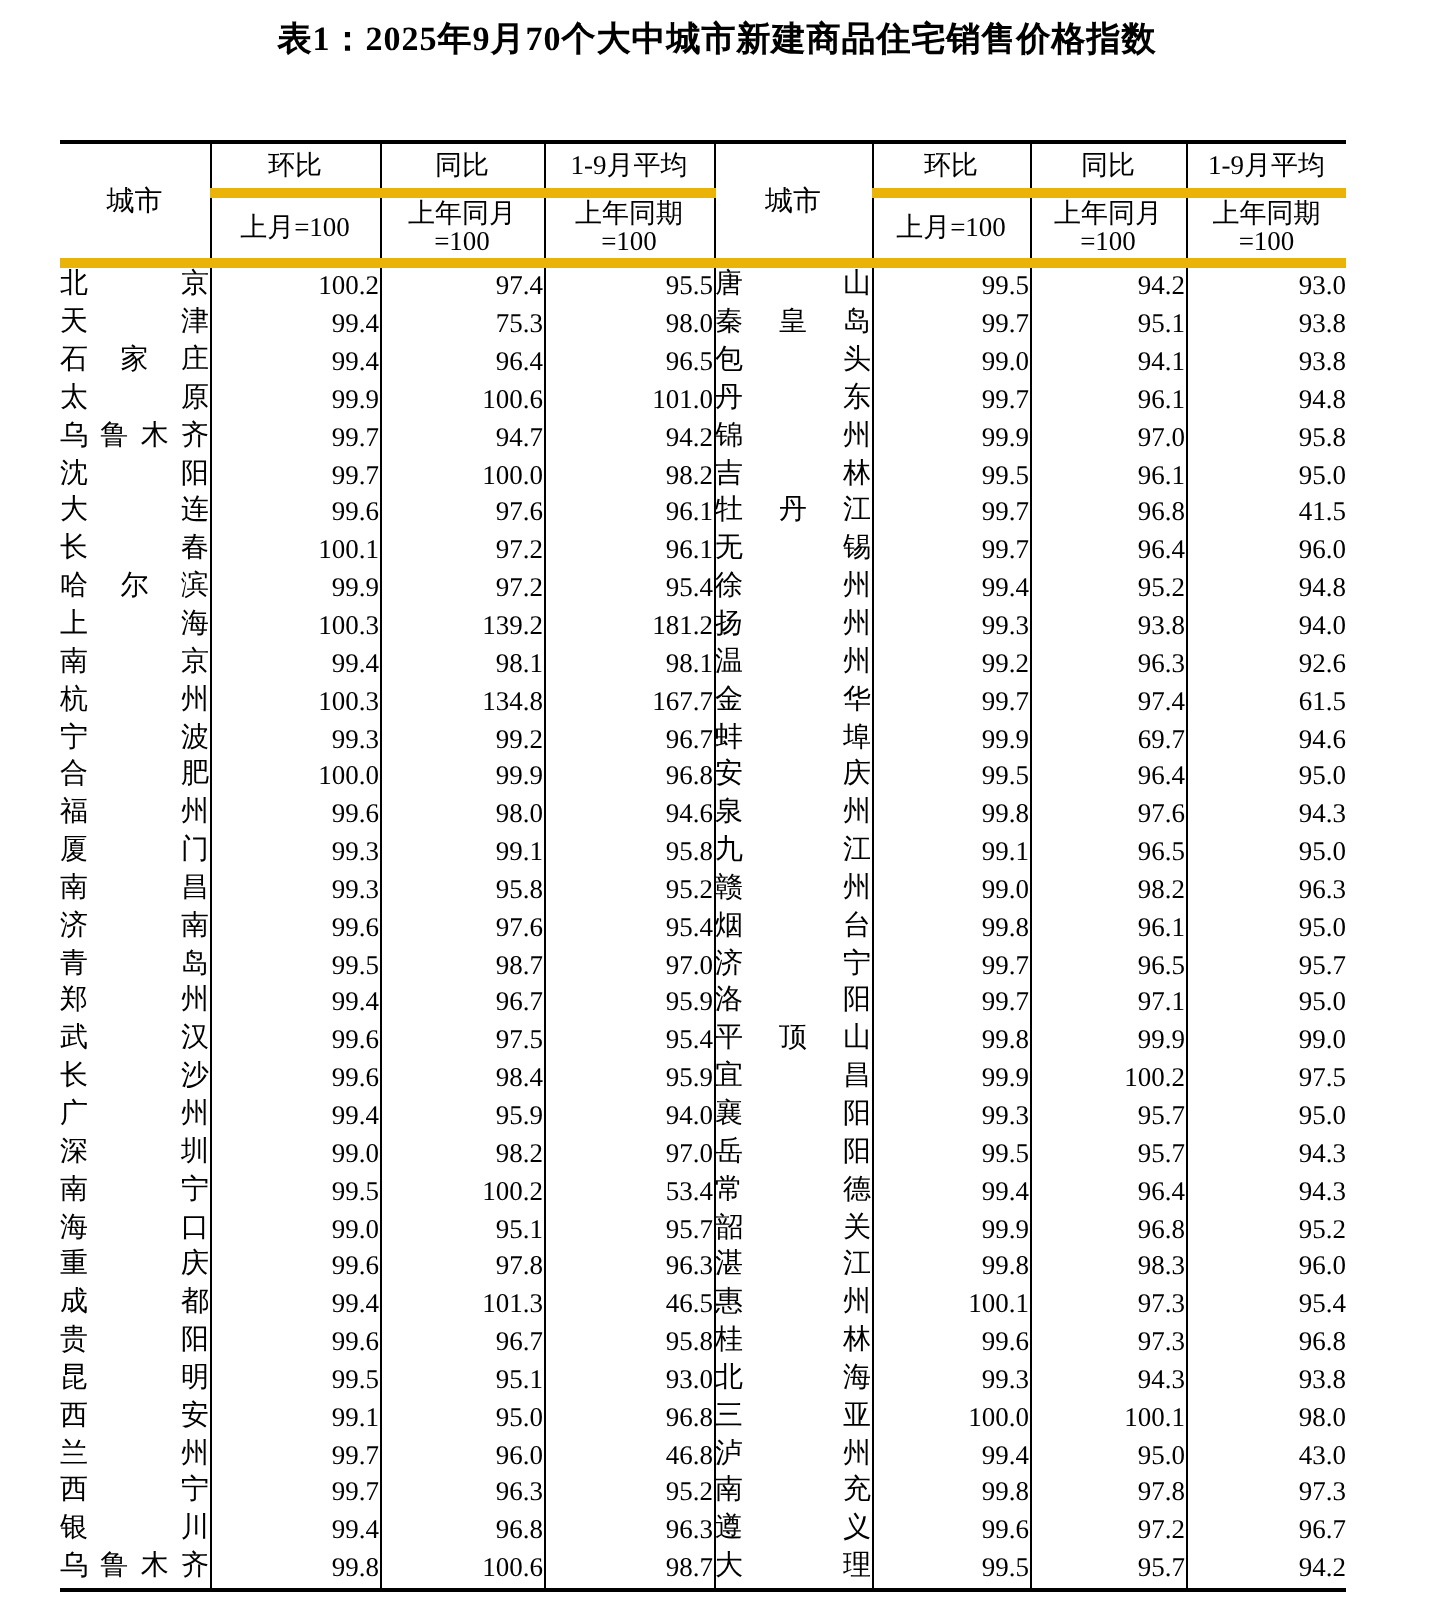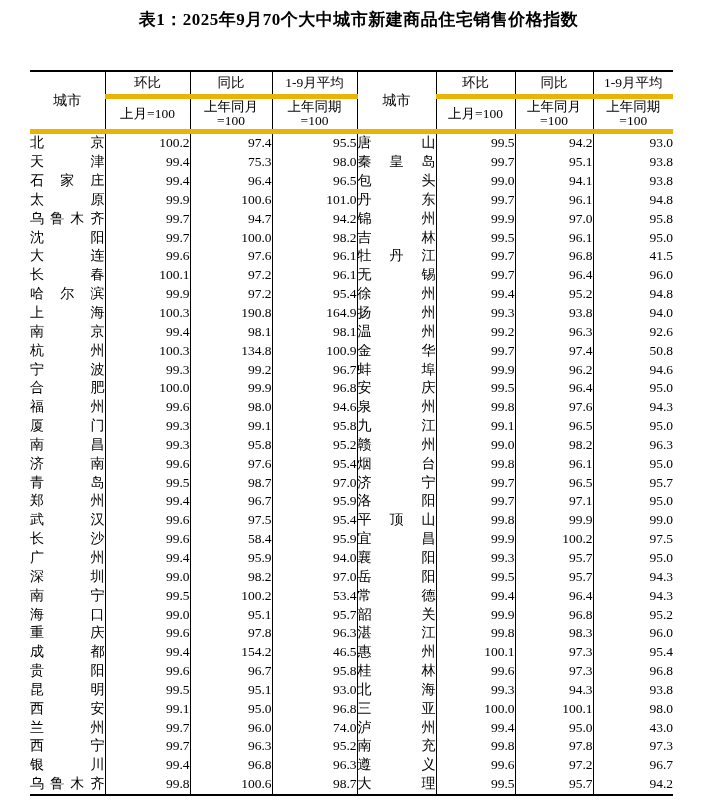--- a/index.html
+++ b/index.html
@@ -247,22 +247,22 @@
           </td>
           <td class="num">99.4</td>
           <td class="num">95.2</td>
           <td class="num">94.8</td>
         </tr>
         <tr>
           <td class="city">
             <div class="city-inner">上海</div>
           </td>
           <td class="num">100.3</td>
-          <td class="num">190.8</td>
-          <td class="num">164.9</td>
+          <td class="num">139.2</td>
+          <td class="num">181.2</td>
           <td class="city">
             <div class="city-inner">扬州</div>
           </td>
           <td class="num">99.3</td>
           <td class="num">93.8</td>
           <td class="num">94.0</td>
         </tr>
         <tr>
           <td class="city">
             <div class="city-inner">南京</div>
@@ -276,40 +276,40 @@
           <td class="num">99.2</td>
           <td class="num">96.3</td>
           <td class="num">92.6</td>
         </tr>
         <tr>
           <td class="city">
             <div class="city-inner">杭州</div>
           </td>
           <td class="num">100.3</td>
           <td class="num">134.8</td>
-          <td class="num">100.9</td>
+          <td class="num">167.7</td>
           <td class="city">
             <div class="city-inner">金华</div>
           </td>
           <td class="num">99.7</td>
           <td class="num">97.4</td>
-          <td class="num">50.8</td>
+          <td class="num">61.5</td>
         </tr>
         <tr>
           <td class="city">
             <div class="city-inner">宁波</div>
           </td>
           <td class="num">99.3</td>
           <td class="num">99.2</td>
           <td class="num">96.7</td>
           <td class="city">
             <div class="city-inner">蚌埠</div>
           </td>
           <td class="num">99.9</td>
-          <td class="num">96.2</td>
+          <td class="num">69.7</td>
           <td class="num">94.6</td>
         </tr>
         <tr>
           <td class="city">
             <div class="city-inner">合肥</div>
           </td>
           <td class="num">100.0</td>
           <td class="num">99.9</td>
           <td class="num">96.8</td>
           <td class="city">
@@ -415,21 +415,21 @@
           </td>
           <td class="num">99.8</td>
           <td class="num">99.9</td>
           <td class="num">99.0</td>
         </tr>
         <tr>
           <td class="city">
             <div class="city-inner">长沙</div>
           </td>
           <td class="num">99.6</td>
-          <td class="num">58.4</td>
+          <td class="num">98.4</td>
           <td class="num">95.9</td>
           <td class="city">
             <div class="city-inner">宜昌</div>
           </td>
           <td class="num">99.9</td>
           <td class="num">100.2</td>
           <td class="num">97.5</td>
         </tr>
         <tr>
           <td class="city">
@@ -499,21 +499,21 @@
           </td>
           <td class="num">99.8</td>
           <td class="num">98.3</td>
           <td class="num">96.0</td>
         </tr>
         <tr>
           <td class="city">
             <div class="city-inner">成都</div>
           </td>
           <td class="num">99.4</td>
-          <td class="num">154.2</td>
+          <td class="num">101.3</td>
           <td class="num">46.5</td>
           <td class="city">
             <div class="city-inner">惠州</div>
           </td>
           <td class="num">100.1</td>
           <td class="num">97.3</td>
           <td class="num">95.4</td>
         </tr>
         <tr>
           <td class="city">
@@ -556,21 +556,21 @@
           <td class="num">100.0</td>
           <td class="num">100.1</td>
           <td class="num">98.0</td>
         </tr>
         <tr>
           <td class="city">
             <div class="city-inner">兰州</div>
           </td>
           <td class="num">99.7</td>
           <td class="num">96.0</td>
-          <td class="num">74.0</td>
+          <td class="num">46.8</td>
           <td class="city">
             <div class="city-inner">泸州</div>
           </td>
           <td class="num">99.4</td>
           <td class="num">95.0</td>
           <td class="num">43.0</td>
         </tr>
         <tr>
           <td class="city">
             <div class="city-inner">西宁</div>

